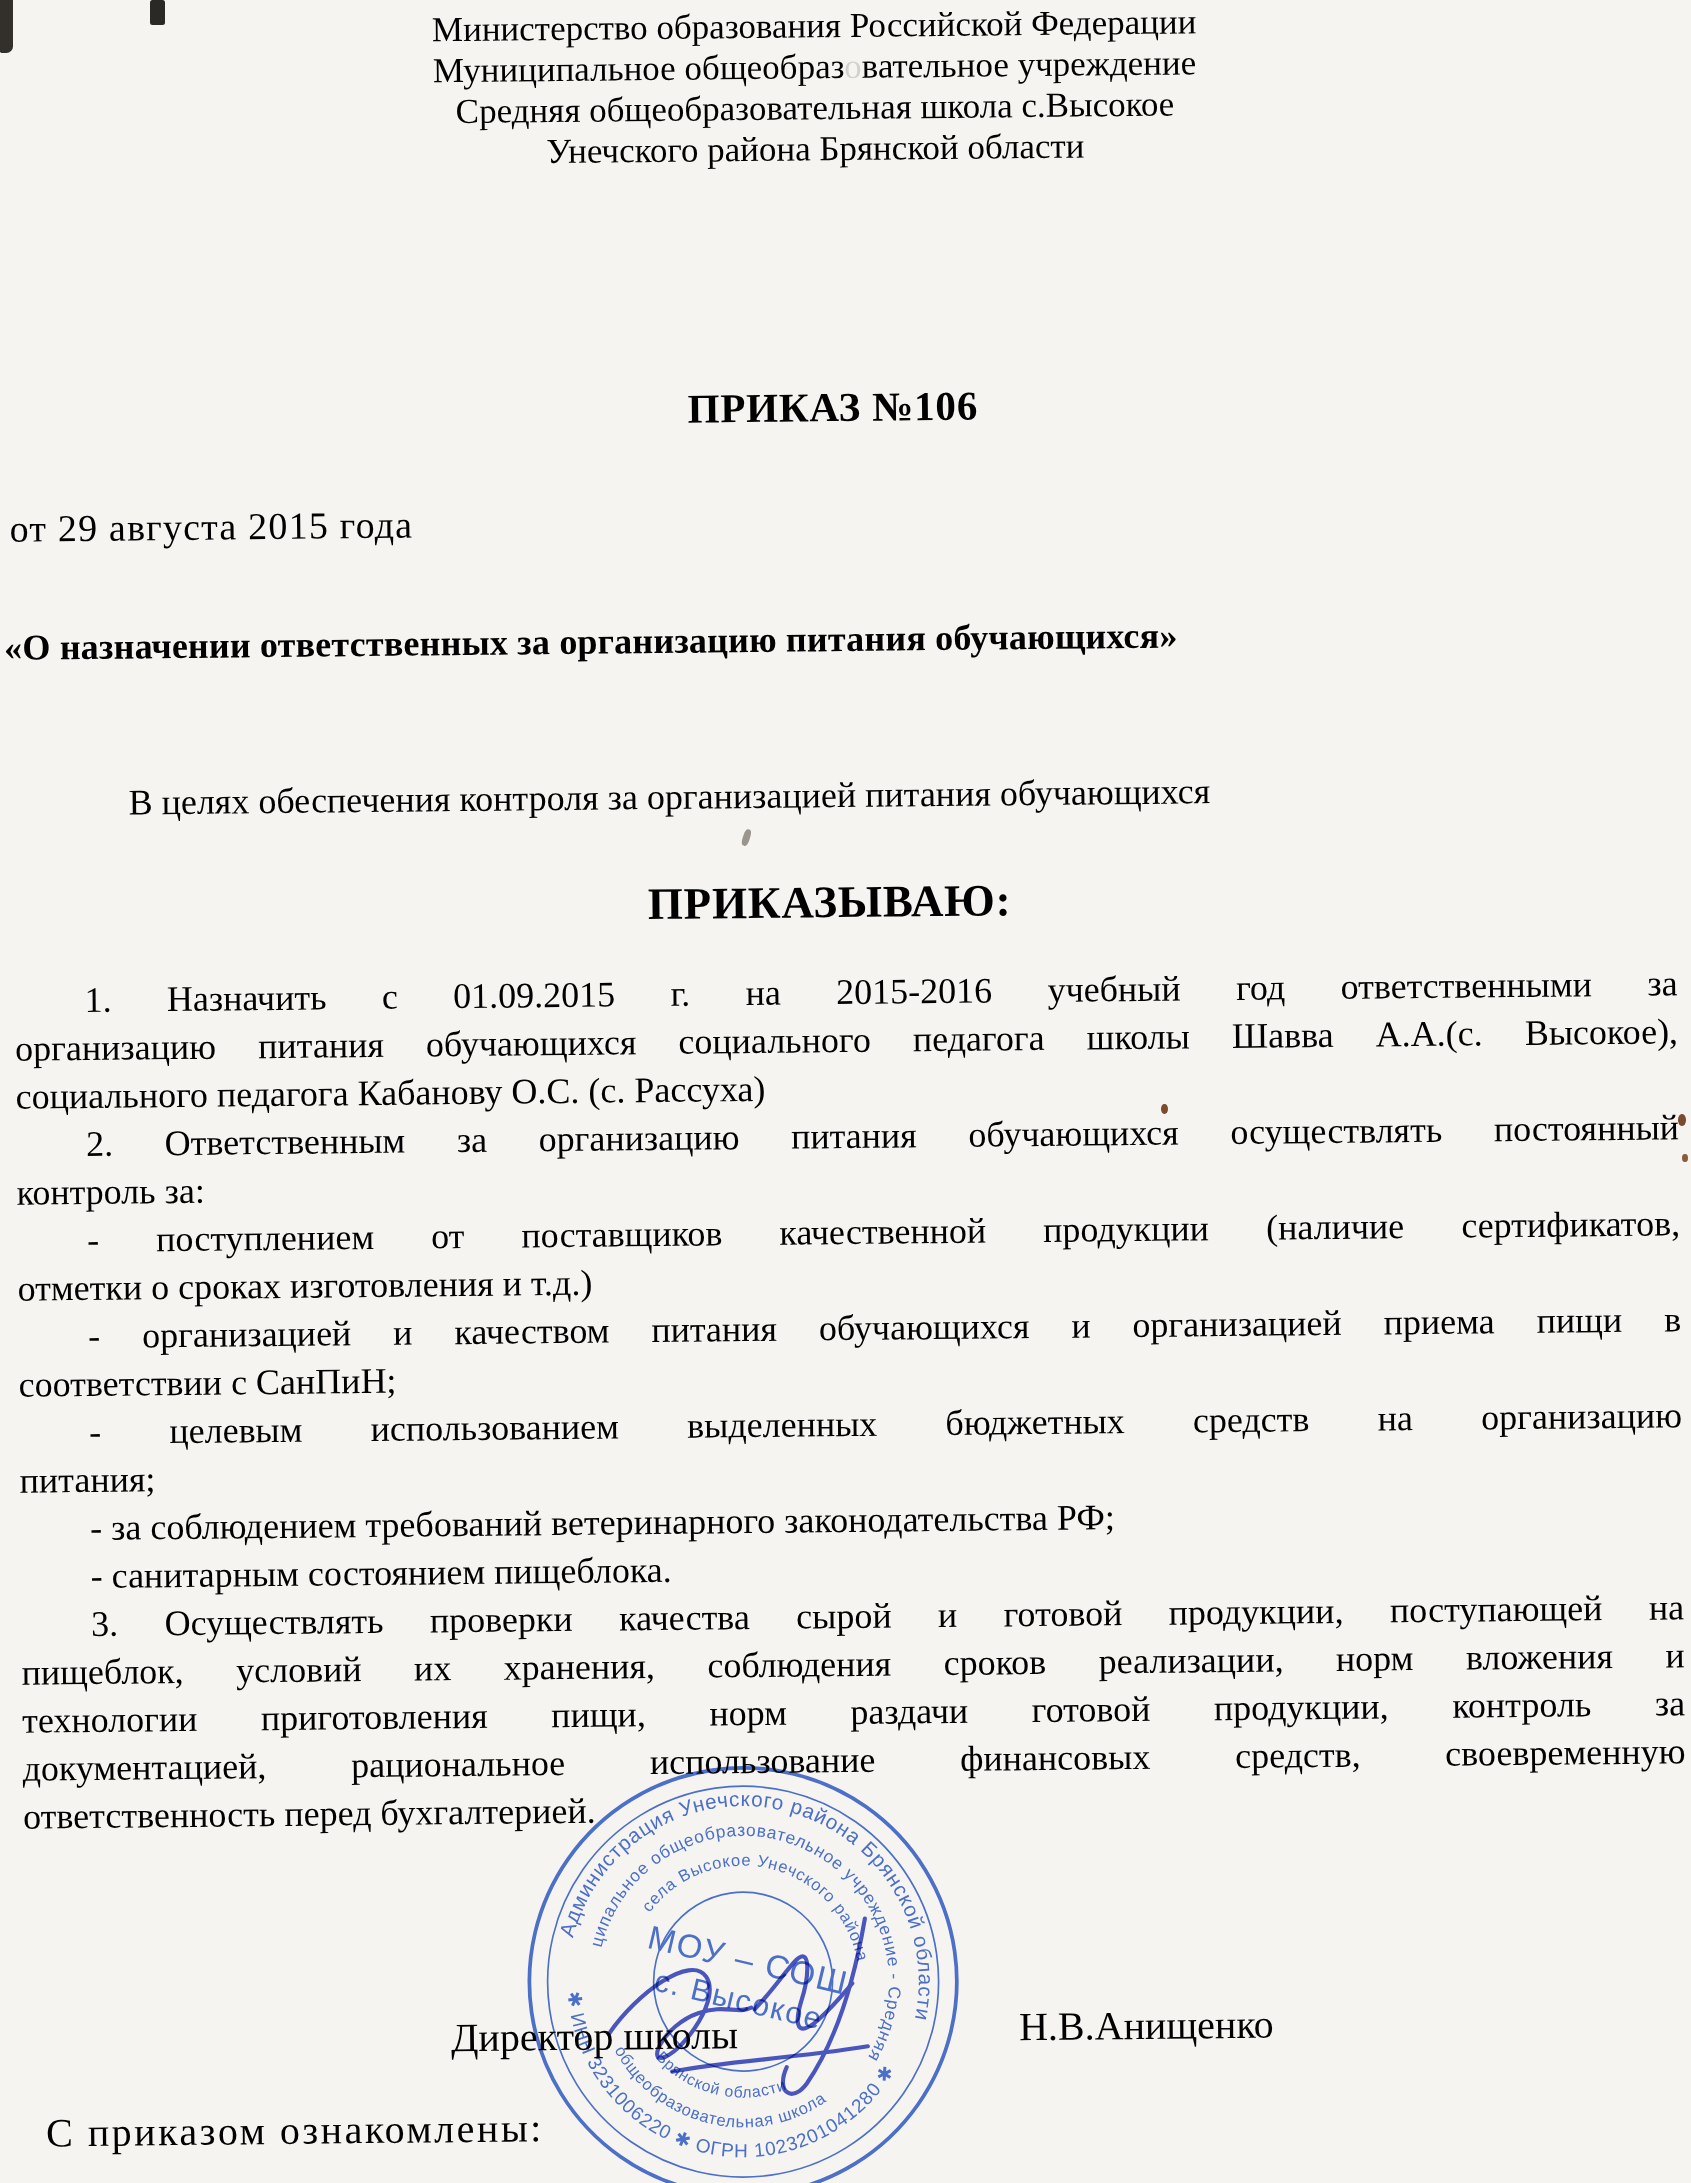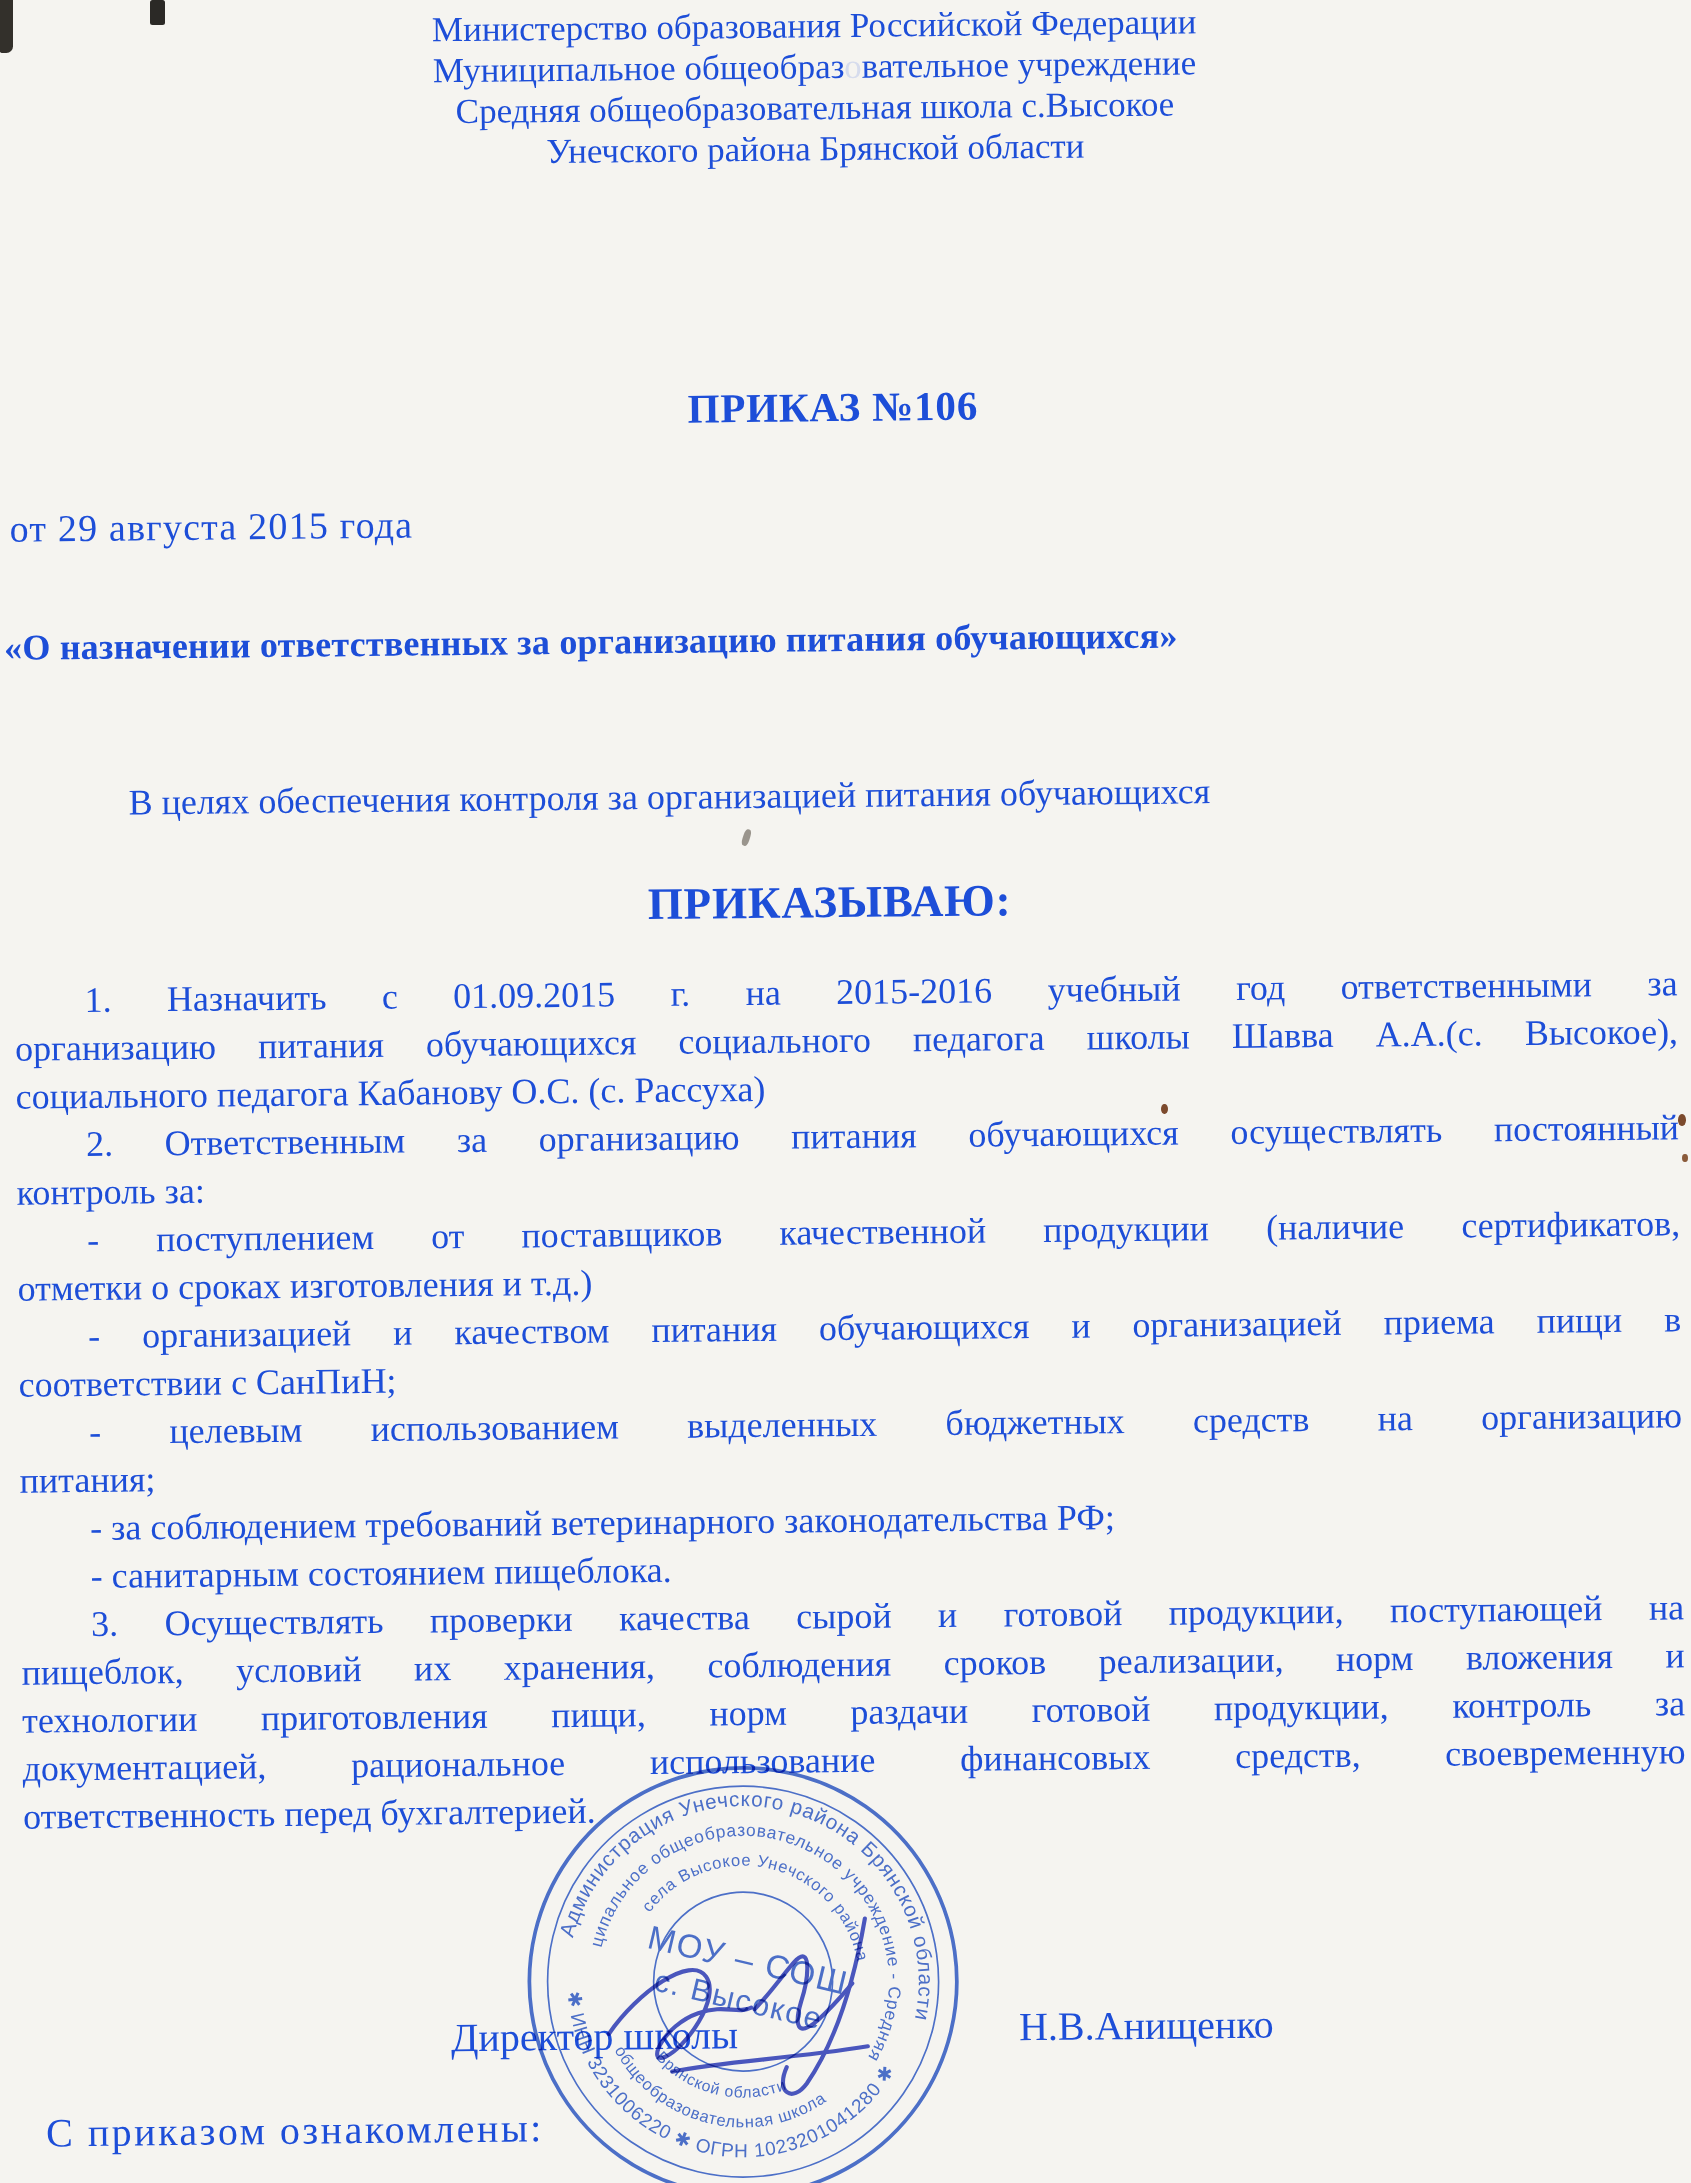--- a/index.html
+++ b/index.html
@@ -1,18 +1,18 @@
 <!DOCTYPE html>
 <html lang="ru" style="font-size:13.3px"><head>
 <meta charset="utf-8">
 <style>
   html,body{margin:0;padding:0;background:#d8d6d2;}
   #page{
     position:relative;width:1692px;height:2183px;overflow:hidden;
-    background:#f5f4f0;color:#1d4ed8;
+    background:#f5f4f0;color:#000000;
     font-family:"Liberation Serif","DejaVu Serif",serif;
   }
   .tilt{position:absolute;inset:0;transform:rotate(-0.6deg);transform-origin:50% 40%;}
 
   
   .hdr{position:absolute;top:5px;left:0;width:100%;text-align:center;
        font-size:35px;line-height:41px;transform:translateX(-23px);}
   .faded{opacity:.14;}
 
   

